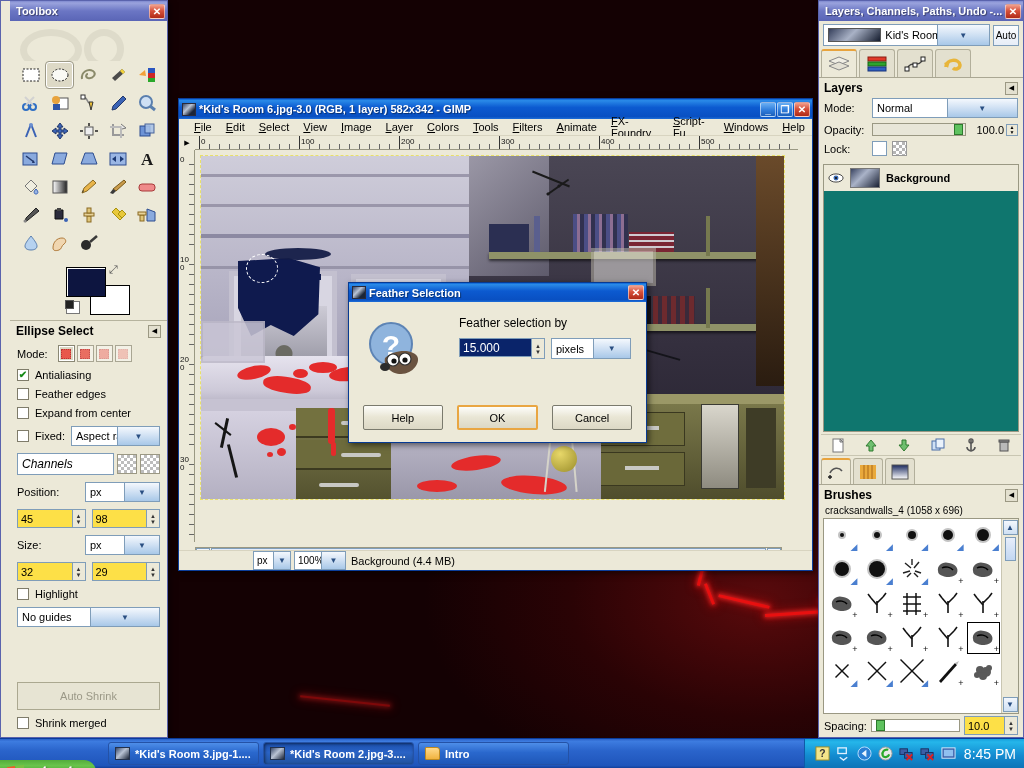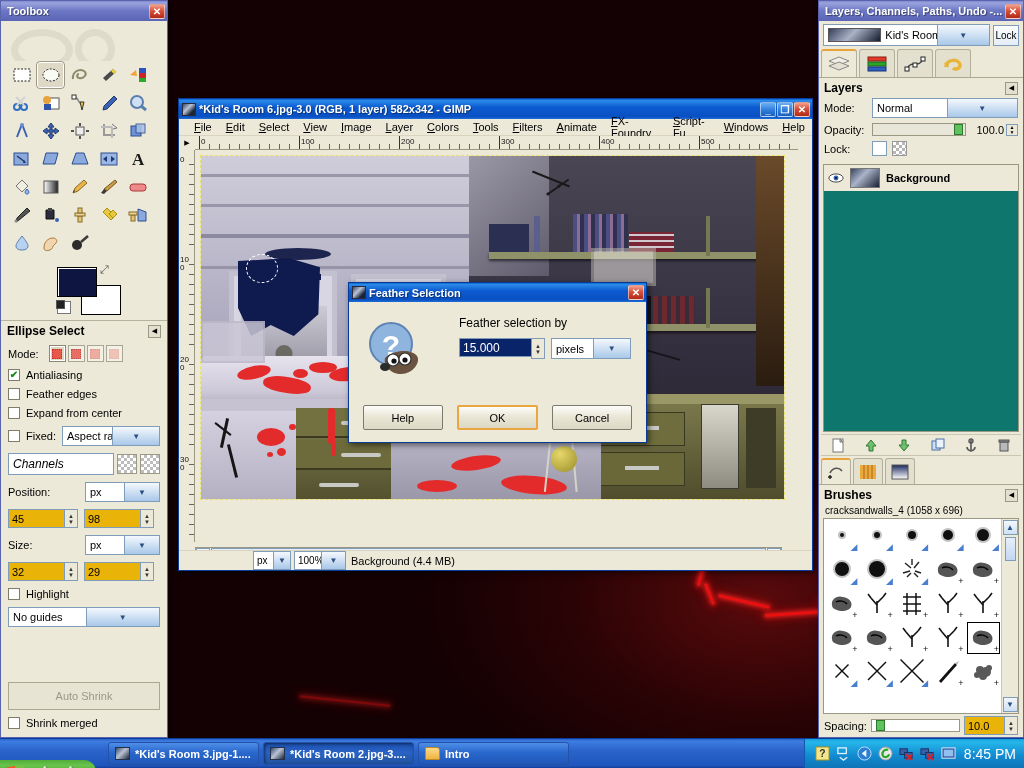--- a/index.html
+++ b/index.html
@@ -50,21 +50,21 @@
     background: linear-gradient(to bottom,#6bb0f4,#2f7ddb 55%,#1b5fbb);
   }
   .tbtn.close { background: linear-gradient(to bottom,#f3a08c,#d6503a 45%,#b02b18); }
   .winicon {
     width:14px;height:13px;flex:0 0 auto;
     background: linear-gradient(135deg,#3a4a6a,#b9c3d4 40%,#1b2538 75%);
     border:1px solid #2a2a3a;
   }
 
   
-  #toolbox { left:0; top:0; width:168px; height:738px; border-color:#5a63ad; }
+  #toolbox { left:0; top:0; width:168px; height:738px; border-color:#5a63ad;padding-left:9px; }
   #toolbox .titlebar { background: linear-gradient(to bottom,#7f8ad0 0%,#9aa3dd 10%,#6b76c4 50%,#5a65b6 100%); }
   .tb-body { background:#ece9d8; height:calc(100% - 20px); overflow:hidden; position:relative; }
   .tb-wilber {
     height:38px; margin:2px 4px 0 4px; position:relative; overflow:hidden;
     background:#ece9d8;
   }
   .tb-wilber::before, .tb-wilber::after {
     content:''; position:absolute; border:7px solid #dedbca; border-radius:50%;
   }
   .tb-wilber::before { width:48px;height:28px; left:6px; top:6px;}
@@ -99,21 +99,21 @@
     width:12px;height:12px;border:1px solid #7f7c6a;background:#fff;margin-right:6px;
     display:inline-flex;align-items:center;justify-content:center;cursor:pointer;flex:0 0 auto;
   }
   .chk.on::after{content:'✔';color:#178a17;font-size:10px;line-height:10px;font-weight:bold;}
   .modebox { display:flex; gap:2px; margin-left:4px;}
   .modesq { width:17px;height:17px;border:1px solid #a9a693;background:#f3f1e6;
             display:flex;align-items:center;justify-content:center;cursor:pointer;}
   .modesq.sel { background:#dcd8c4; box-shadow:inset 0 0 0 1px #fff; border-color:#8a8774;}
   .msq-i { width:10px;height:10px;background:#e8584a;border:1px dotted #b33; }
   .inp {
-    height:19px;border:1px solid #7f9db9;background:#eab308;font-size:11px;
+    height:19px;border:1px solid #7f9db9;background:#fde047;font-size:11px;
     padding:1px 3px; font-family:"Liberation Sans",sans-serif;
   }
   .combo {
     height:20px;border:1px solid #7f9db9;background:#fff;display:flex;align-items:center;
     font-size:11px;padding-left:4px;cursor:pointer;
   }
   .combo span { flex:1; overflow:hidden; white-space:nowrap;}
   .combo .arrow {
     width:16px;height:100%;background:linear-gradient(to bottom,#f4f8fd,#cfe0f3 50%,#a8c8e8);
     border-left:1px solid #7f9db9;display:flex;align-items:center;justify-content:center;
@@ -890,21 +890,21 @@
     <span class="tbtitle">Layers, Channels, Paths, Undo -...</span>
     <div class="tbtn close">✕</div>
   </div>
   <div class="dock-body">
     <div class="imgmenu">
       <div class="combo" style="flex:1;height:22px">
         <span class="thumbsm"></span>
         <span style="margin-left:4px;flex:1">Kid's Room 2.jpg-3</span>
         <span class="arrow">▼</span>
       </div>
-      <div class="autobtn">Lock</div>
+      <div class="autobtn">Auto</div>
     </div>
 
     <div class="dock-tabs">
       <div class="dtab sel">
         <svg width="24" height="18">
             <path d="M12 2 L22 6 L12 10 L2 6 Z" fill="#f0eee4" stroke="#888"></path>
             <path d="M12 7 L22 11 L12 15 L2 11 Z" fill="#e4e1d4" stroke="#888"></path>
           </svg>
       </div>
       <div class="dtab">

